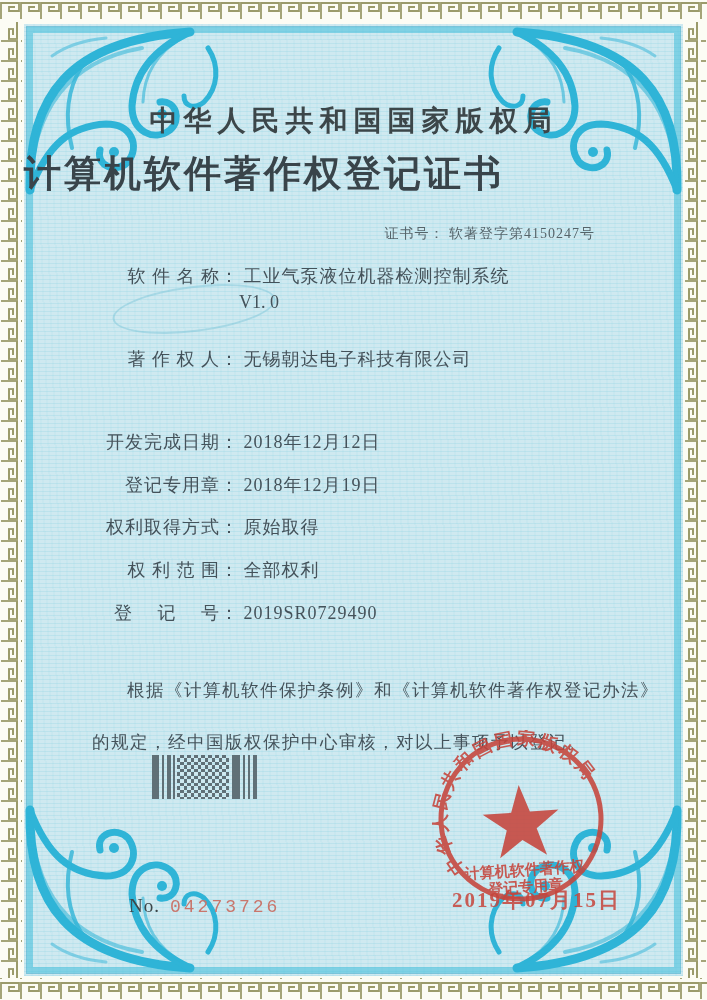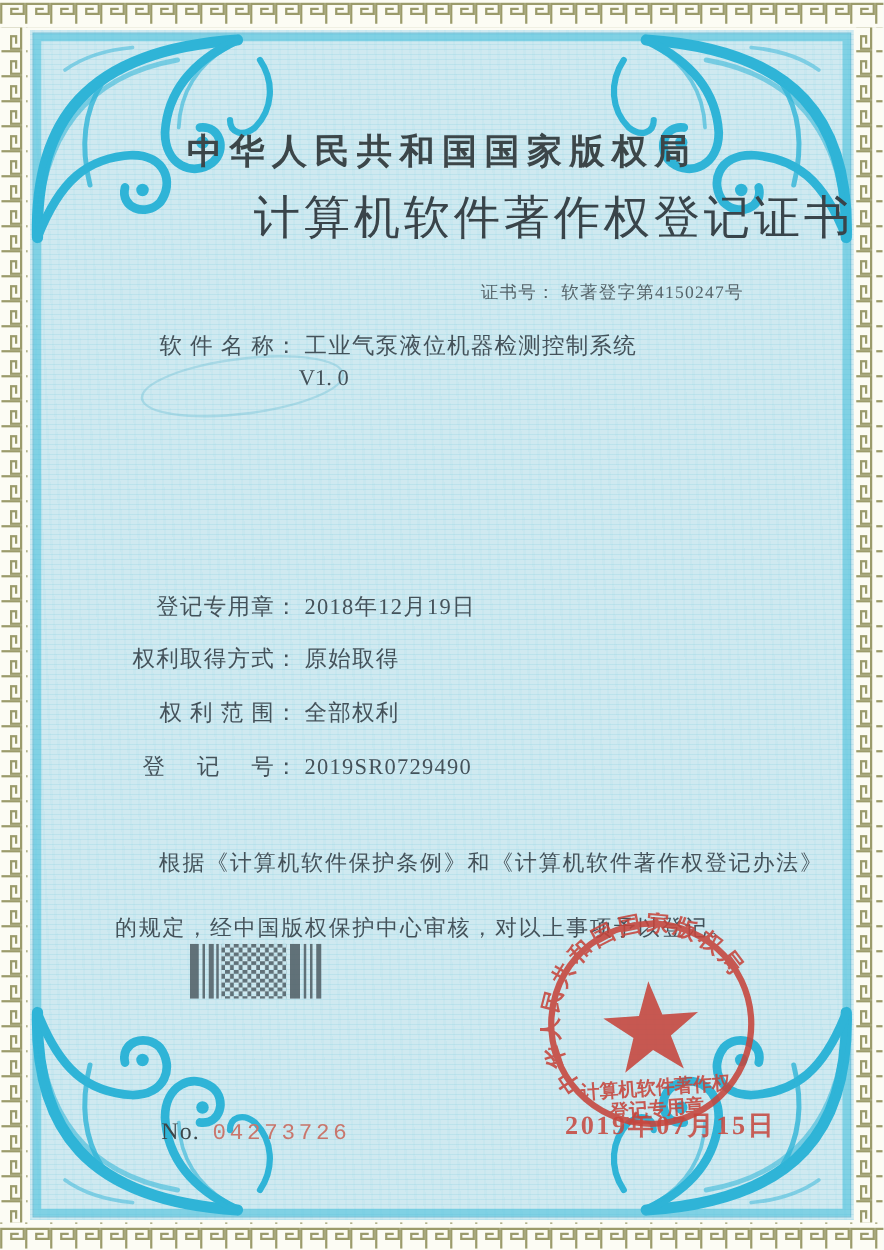--- a/index.html
+++ b/index.html
@@ -14,22 +14,22 @@
   #blue-band{position:absolute;left:3px;top:3px;right:3px;bottom:3px;
              border:6px solid rgba(64,190,218,.55);outline:1px solid rgba(40,160,195,.5);}
   .corner{position:absolute;width:216px;height:176px;pointer-events:none;}
   .c-tl{left:-2px;top:-2px;}
   .c-tr{right:-2px;top:-2px;transform:scaleX(-1);}
   .c-bl{left:-2px;bottom:-2px;transform:scaleY(-1);}
   .c-br{right:-2px;bottom:-2px;transform:scale(-1,-1);}
   
   .authority{position:absolute;left:0;right:0;top:78px;text-align:center;
              font-size:28px;font-weight:bold;letter-spacing:6px;color:#3c4649;}
-  .cert-title{position:absolute;left:0;right:0;top:125px;text-align:right;
-              font-size:37px;font-weight:normal;letter-spacing:3px;color:#39444a;}
+  .cert-title{position:absolute;left:0;right:0;top:125px;text-align:left;
+              font-size:37px;font-weight:bold;letter-spacing:3px;color:#39444a;}
   .certno{position:absolute;right:88px;top:201px;font-size:14px;color:#55646a;letter-spacing:1px;}
   .row{position:absolute;left:73px;font-size:18px;color:#44525a;white-space:nowrap;text-align:right;}
   .row .lab{display:inline-block;width:142px;letter-spacing:1px;}
   .row .val{letter-spacing:1px;}
   .r1{top:240px;} .r1b{top:268px;left:215px;position:absolute;font-size:18px;color:#44525a;}
   .r2{top:323px;} .r3{top:406px;} .r4{top:449px;} .r5{top:491px;} .r6{top:534px;} .r7{top:577px;}
   .legal{position:absolute;left:68px;top:622px;width:580px;font-size:17.5px;line-height:52px;
          color:#44525a;text-indent:2em;letter-spacing:1.5px;}
   .watermark{position:absolute;left:88px;top:262px;width:160px;height:42px;
              border:2px solid rgba(120,195,215,.45);border-radius:50%;transform:rotate(-7deg);}
@@ -103,20 +103,28 @@
     </div>
 
     <div class="watermark"></div>
 
     <div class="row r1">
       <span class="lab">软 件 名 称：</span>
       <span class="val">工业气泵液位机器检测控制系统</span>
     </div>
     <div class="r1b">V1. 0</div>
 
+    <div class="row r2">
+      <span class="lab">著 作 权 人：</span>
+      <span class="val">无锡朝达电子科技有限公司</span>
+    </div>
+    <div class="row r3">
+      <span class="lab">开发完成日期：</span>
+      <span class="val">2018年12月12日</span>
+    </div>
     <div class="row r4">
       <span class="lab">登记专用章：</span>
       <span class="val">2018年12月19日</span>
     </div>
     <div class="row r6">
       <span class="lab">权 利 范 围：</span>
       <span class="val">全部权利</span>
     </div>
     <div class="row r5">
       <span class="lab">权利取得方式：</span>

